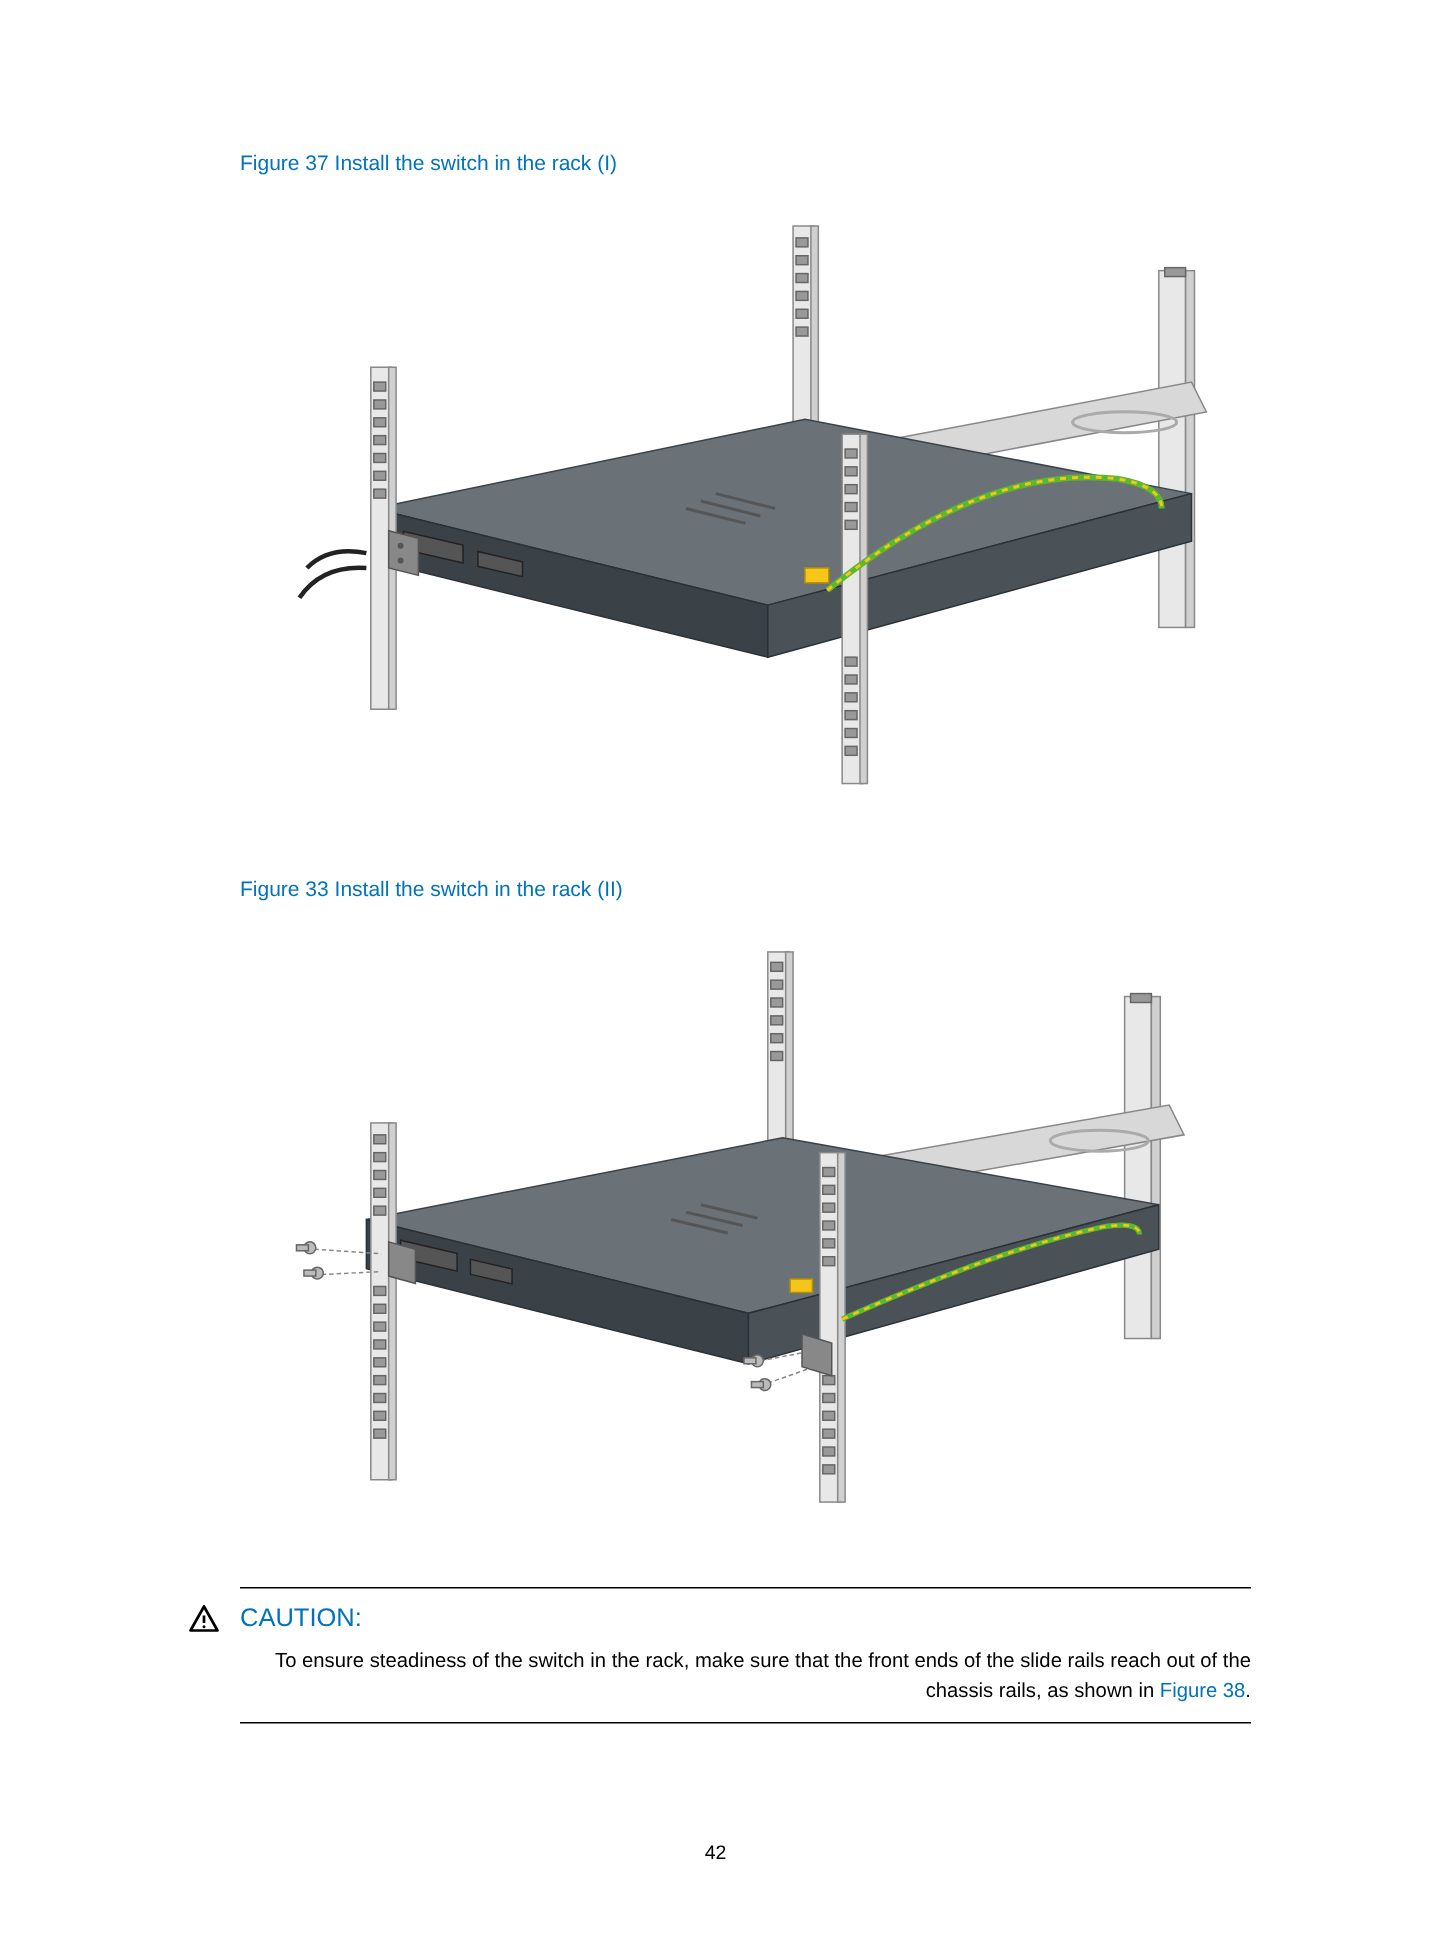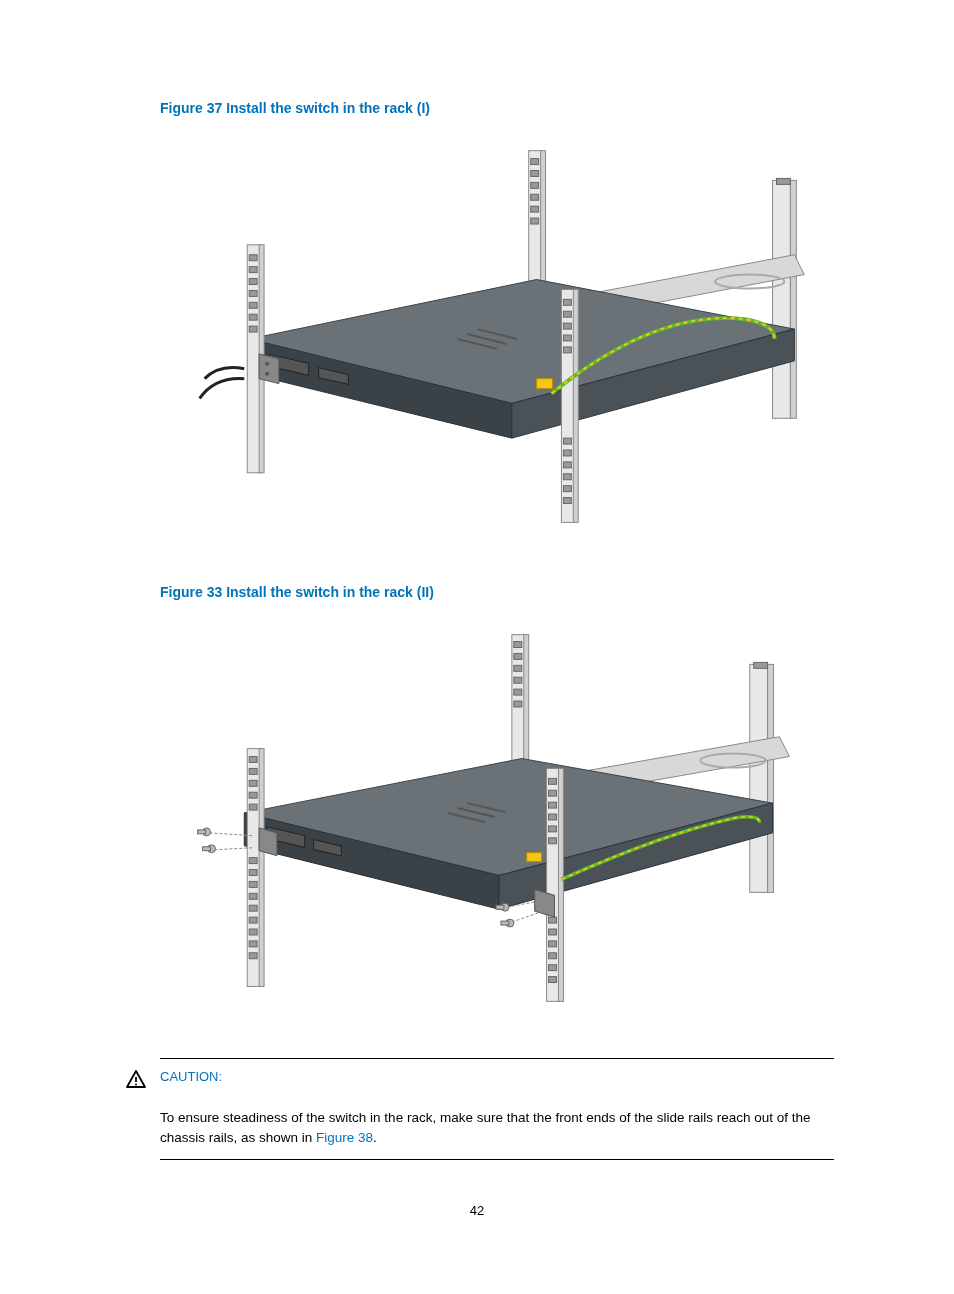--- a/index.html
+++ b/index.html
@@ -15,21 +15,21 @@
       height: 1294px;
       position: relative;
       padding: 0;
     }
     .page-content {
       padding: 100px 120px 0 160px;
     }
     .figure-caption {
       color: #0073ba;
       font-size: 14px;
-      font-weight: bold;
+      font-weight: normal;
       margin-bottom: 8px;
     }
     .figure-image {
       width: 100%;
       height: auto;
       display: flex;
       justify-content: center;
       align-items: center;
     }
     .fig37 {
@@ -52,34 +52,35 @@
       margin-top: 10px;
       position: relative;
     }
     .caution-icon-wrapper {
       position: absolute;
       left: -35px;
       top: 10px;
     }
     .caution-label {
       color: #0073ba;
-      font-size: 13px;
-      margin-bottom: 24px;
+      font-size: 17px;
+      margin-bottom: 8px;
     }
     .caution-text {
       font-size: 13.5px;
       line-height: 1.5;
       color: #000;
+      text-align: right;
     }
     .link {
       color: #0073ba;
     }
     .page-number {
       position: absolute;
-      bottom: 76px;
+      bottom: 52px;
       left: 0;
       right: 0;
       text-align: center;
       font-size: 13px;
     }
   </style>
 </head>
 <body>
 
 <div class="page-content">

